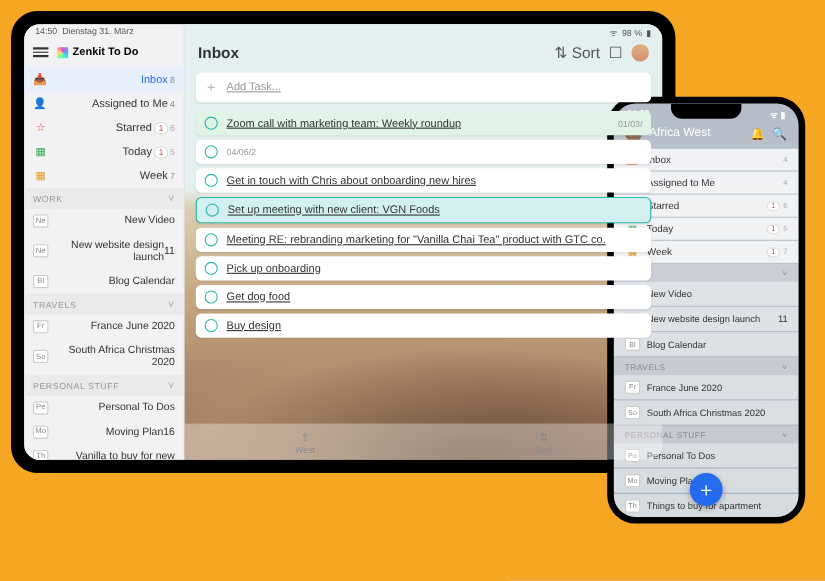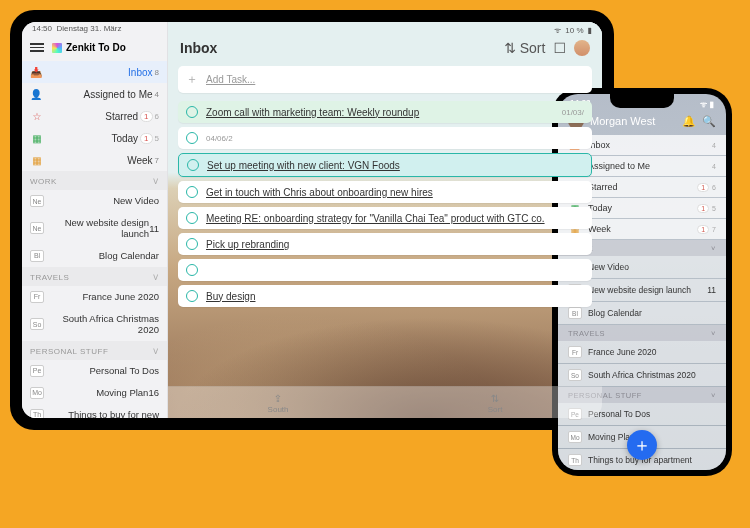--- a/index.html
+++ b/index.html
@@ -229,21 +229,21 @@
   .c-blue{color:#2470e6;} .c-purple{color:#9b5ad5;} .c-red{color:#d9534f;}
   .c-green{color:#3aaa55;} .c-orange{color:#e29a2e;}
 </style>
 </head>
 <body>
 
 <div class="tablet">
   <div class="tablet-screen">
     <div class="t-status">
       <div class="left"><span>14:50</span>&nbsp;&nbsp;<span>Dienstag 31. März</span></div>
-      <div class="right"><span>ᯤ</span><span>10 %</span><span>▮</span></div>
+      <div class="right"><span>ᯤ</span><span>98 %</span><span>▮</span></div>
     </div>
 
     <div class="sidebar">
       <div class="sb-header">
         <div class="hamburger">
             <span></span>
             <span></span>
             <span></span>
           </div>
         <div class="app-icon"></div>
@@ -317,21 +317,21 @@
             <span class="label">Personal To Dos</span>
           </div>
           <div class="list-item">
             <span class="tag">Mo</span>
             <span class="label">Moving Plan</span>
             <span class="badge1">1</span>
             <span class="badge2">6</span>
           </div>
           <div class="list-item">
             <span class="tag">Th</span>
-            <span class="label">Things to buy for new</span>
+            <span class="label">Vanilla to buy for new</span>
           </div>
         </div>
     </div>
 
     <div class="main">
       <div class="m-header">
         <div class="title">Inbox</div>
         <div class="right">
           <span>⇅ <span>Sort</span></span>
           <span>☐</span>
@@ -345,68 +345,69 @@
       <div id="task-list">
           <div class="task-row hl1">
             <span class="circle"></span>
             <span class="txt">Zoom call with marketing team: Weekly roundup</span>
             <span class="date">01/03/</span>
           </div>
           <div class="task-row ">
             <span class="circle"></span>
             <span class="date">04/06/2</span>
           </div>
+          <div class="task-row ">
+            <span class="circle"></span>
+            <span class="txt">Get in touch with Chris about onboarding new hires</span>
+          </div>
           <div class="task-row hl2">
             <span class="circle"></span>
             <span class="txt">Set up meeting with new client: VGN Foods</span>
           </div>
           <div class="task-row ">
             <span class="circle"></span>
-            <span class="txt">Get in touch with Chris about onboarding new hires</span>
-          </div>
-          <div class="task-row ">
-            <span class="circle"></span>
-            <span class="txt">Meeting RE: onboarding strategy for "Vanilla Chai Tea" product with GTC co.</span>
-          </div>
-          <div class="task-row ">
-            <span class="circle"></span>
-            <span class="txt">Pick up rebranding</span>
-          </div>
-          <div class="task-row ">
-            <span class="circle"></span>
+            <span class="txt">Meeting RE: rebranding marketing for "Vanilla Chai Tea" product with GTC co.</span>
+          </div>
+          <div class="task-row ">
+            <span class="circle"></span>
+            <span class="txt">Pick up onboarding</span>
+          </div>
+          <div class="task-row ">
+            <span class="circle"></span>
+            <span class="txt">Get dog food</span>
           </div>
           <div class="task-row ">
             <span class="circle"></span>
             <span class="txt">Buy design</span>
           </div>
         </div>
       <div class="m-footer">
         <div class="fbtn">
             <div class="ic">⇪</div>
-            <span>South</span>
+            <span>West</span>
           </div>
         <div class="fbtn">
             <div class="ic">⇅</div>
             <span>Sort</span>
           </div>
       </div>
     </div>
   </div>
 </div>
 
 <div class="phone">
   <div class="phone-screen">
     <div class="notch"></div>
     <div class="p-status">
       <span>14:33</span>
       <span>ᯤ ▮</span>
     </div>
     <div class="p-header">
       <div class="avatar"></div>
-      <div class="name">Morgan West</div>
+      <div class="name">Africa West</div>
       <span class="icon">🔔</span>
       <span class="icon">🔍</span>
     </div>
     <div class="p-body" id="phone-body">
         <div class="p-item">
           <span class="icon c-blue">📥</span>
           <span class="label">Inbox</span>
           <span class="c2">4</span>
         </div>
         <div class="p-item">

